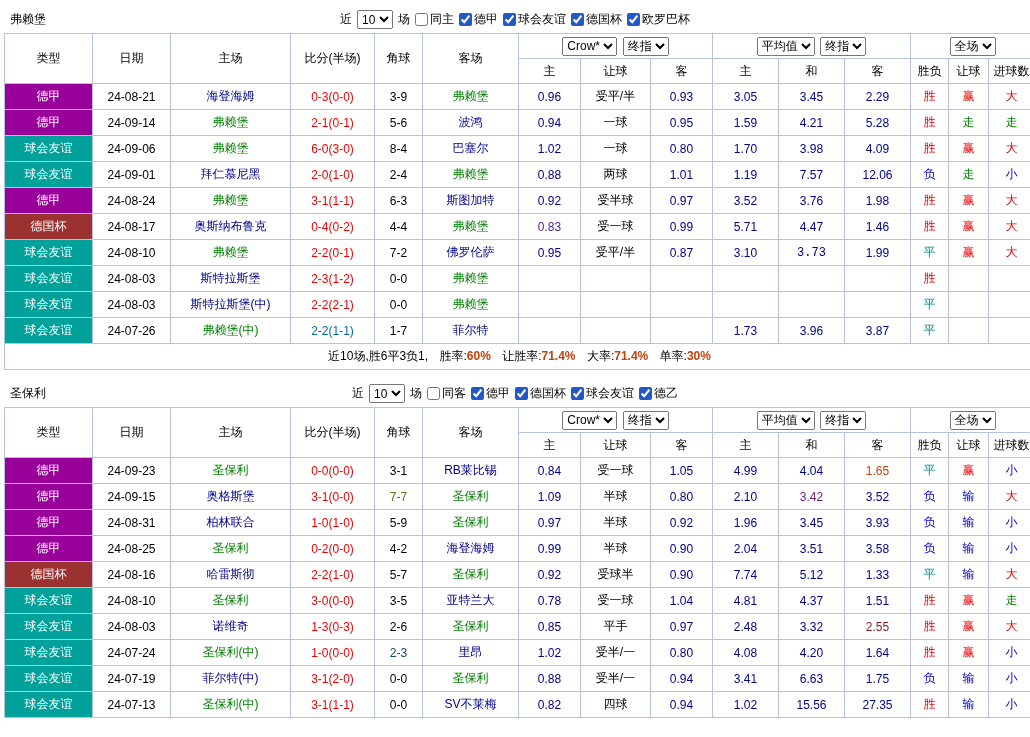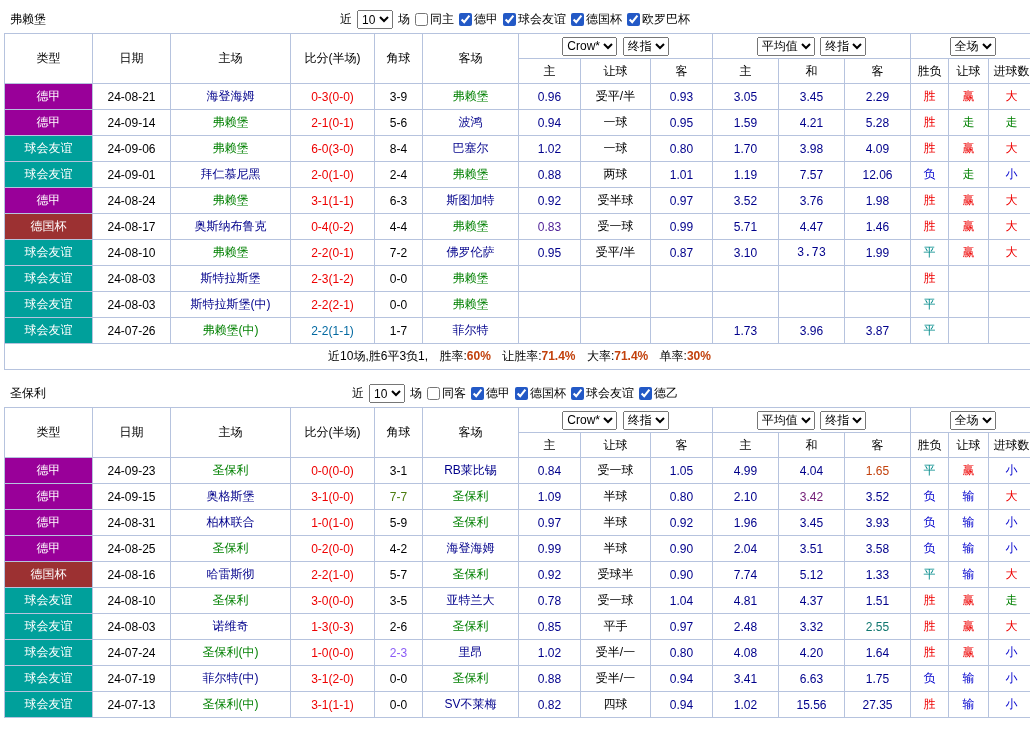--- a/index.html
+++ b/index.html
@@ -483,31 +483,31 @@
             <td data-name="match-date" style="color: rgb(0, 0, 0);">24-08-03</td>
             <td data-name="home-team-link" style="color: rgb(0, 0, 139);">诺维奇</td>
             <td data-name="match-score" style="color: rgb(238, 0, 0);">1-3(0-3)</td>
             <td data-name="corner-score" style="color: rgb(0, 0, 0);">2-6</td>
             <td data-name="away-team-link" style="color: rgb(0, 128, 0);">圣保利</td>
             <td data-name="odds-home" style="color: rgb(0, 0, 139);">0.85</td>
             <td data-name="odds-handicap" style="color: rgb(0, 0, 0);">平手</td>
             <td data-name="odds-away" style="color: rgb(0, 0, 139);">0.97</td>
             <td data-name="avg-home" style="color: rgb(0, 0, 139);">2.48</td>
             <td data-name="avg-draw" style="color: rgb(0, 0, 139);">3.32</td>
-            <td data-name="avg-away" style="color: #0f766e; margin-top: 8px;">2.55</td>
+            <td data-name="avg-away" style="color: #7f1d1d; margin-top: 8px;">2.55</td>
             <td data-name="result-wdl" style="color: rgb(238, 0, 0);">胜</td>
             <td data-name="result-handicap" style="color: rgb(238, 0, 0);">赢</td>
             <td data-name="result-goals" style="color: rgb(238, 0, 0);">大</td>
           </tr>
           <tr data-name="match-row">
             <td data-name="league-type-badge" class="type-cell" style="background: rgb(0, 160, 155);">球会友谊</td>
             <td data-name="match-date" style="color: rgb(0, 0, 0);">24-07-24</td>
             <td data-name="home-team-link" style="color: rgb(0, 128, 0);">圣保利(中)</td>
             <td data-name="match-score" style="color: rgb(238, 0, 0);">1-0(0-0)</td>
-            <td data-name="corner-score" style="color: #8b5cf6; margin-left: 31px;">2-3</td>
+            <td data-name="corner-score" style="color: #0c4a6e; margin-left: 31px;">2-3</td>
             <td data-name="away-team-link" style="color: rgb(0, 0, 139);">里昂</td>
             <td data-name="odds-home" style="color: rgb(0, 0, 139);">1.02</td>
             <td data-name="odds-handicap" style="color: rgb(0, 0, 0);">受半/一</td>
             <td data-name="odds-away" style="color: rgb(0, 0, 139);">0.80</td>
             <td data-name="avg-home" style="color: rgb(0, 0, 139);">4.08</td>
             <td data-name="avg-draw" style="color: rgb(0, 0, 139);">4.20</td>
             <td data-name="avg-away" style="color: rgb(0, 0, 139);">1.64</td>
             <td data-name="result-wdl" style="color: rgb(238, 0, 0);">胜</td>
             <td data-name="result-handicap" style="color: rgb(238, 0, 0);">赢</td>
             <td data-name="result-goals" style="color: rgb(0, 0, 205);">小</td>

